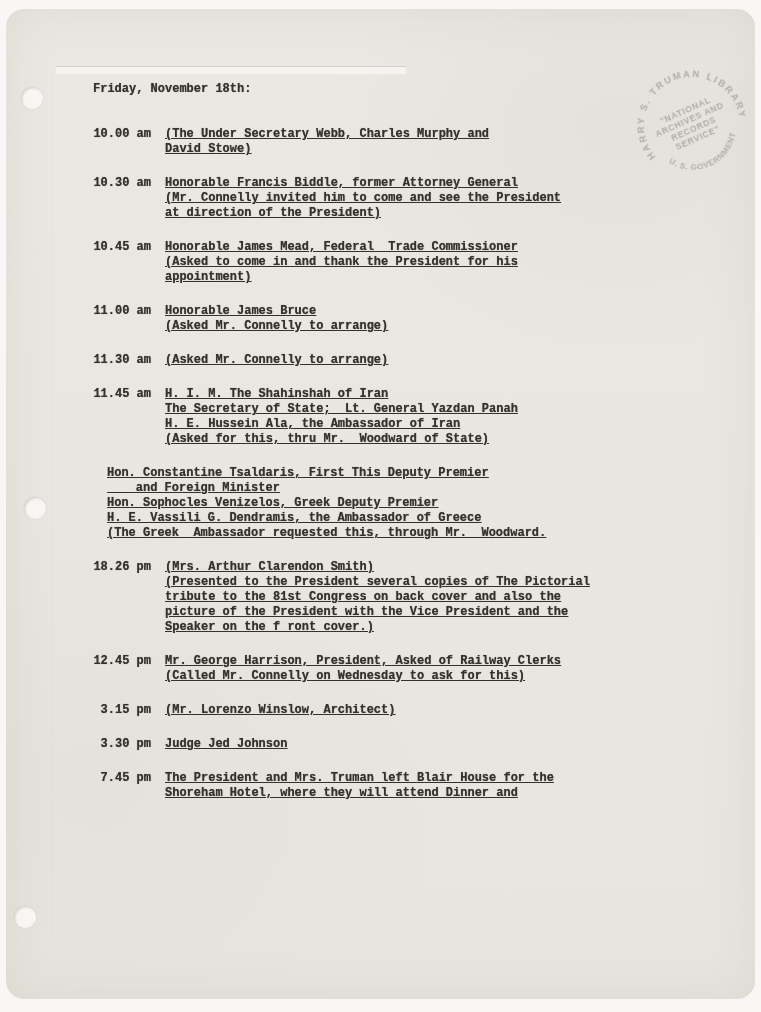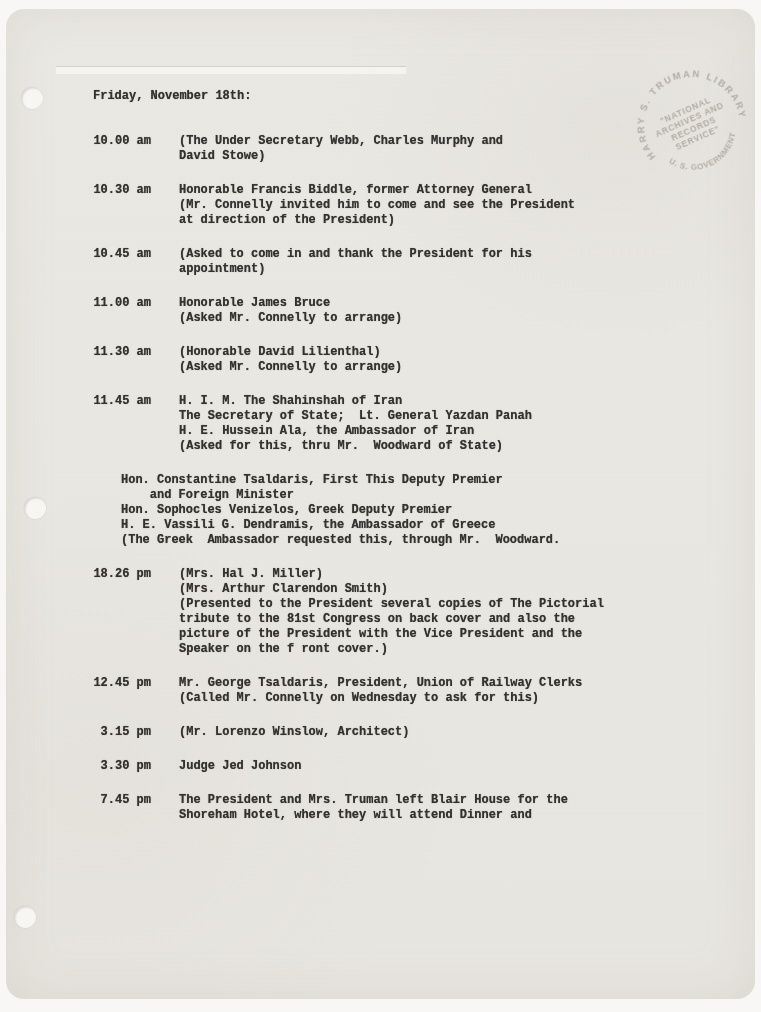--- a/index.html
+++ b/index.html
@@ -21,29 +21,29 @@
     position:absolute;width:22px;height:22px;border-radius:50%;
     background:#f7f6f3;
     box-shadow: inset 1.5px 1.5px 2px rgba(0,0,0,.12), 0 0 0 0.5px rgba(0,0,0,.05);
   }
   .artifact-band{
     position:absolute;left:50px;top:57px;width:350px;height:7px;
     background:rgba(253,253,251,.55);
     border-top:1px solid rgba(130,123,110,.28);
   }
   .content{
-    position:absolute;left:87px;top:80px;width:600px;
+    position:absolute;left:87px;top:73px;width:600px;
     color:#34322e;
     font-size:12px;line-height:15px;font-weight:bold;
     text-shadow:0 0 0.8px rgba(52,50,46,.75);
   }
   .heading{white-space:pre;margin:0 0 30px 0;}
   .entry{display:flex;margin-bottom:19px;}
   .entry .time{width:58px;text-align:right;flex:0 0 58px;white-space:pre;}
-  .entry .lines{margin-left:28px;}
+  .entry .lines{margin-left:14px;text-decoration:underline;}
   .entry .line{white-space:pre;}
   .stamp{
     position:absolute;left:626px;top:56px;width:120px;height:120px;
     transform:rotate(-24deg);
     opacity:.55;
     filter:blur(.3px);
   }
   .stamp text{
     fill:#877f72;
     font-family:"Liberation Sans","DejaVu Sans",sans-serif;
@@ -96,37 +96,37 @@
     <div class="lines">
             <div class="line">Honorable Francis Biddle, former Attorney General</div>
             <div class="line">(Mr. Connelly invited him to come and see the President</div>
             <div class="line">at direction of the President)</div>
           </div>
   </div>
 
   <div class="entry">
     <div class="time">10.45 am</div>
     <div class="lines">
+            <div class="line">Honorable James Mead, Federal  Trade Commissioner</div>
             <div class="line">(Asked to come in and thank the President for his</div>
             <div class="line">appointment)</div>
           </div>
   </div>
 
   <div class="entry">
     <div class="time">11.00 am</div>
     <div class="lines">
             <div class="line">Honorable James Bruce</div>
             <div class="line">(Asked Mr. Connelly to arrange)</div>
           </div>
   </div>
 
   <div class="entry">
     <div class="time">11.30 am</div>
     <div class="lines">
-            <div class="line">(Honorable David Lilienthal)</div>
             <div class="line">(Asked Mr. Connelly to arrange)</div>
           </div>
   </div>
 
   <div class="entry">
     <div class="time">11.45 am</div>
     <div class="lines">
             <div class="line">H. I. M. The Shahinshah of Iran</div>
             <div class="line">The Secretary of State;  Lt. General Yazdan Panah</div>
             <div class="line">H. E. Hussein Ala, the Ambassador of Iran</div>
@@ -140,33 +140,32 @@
             <div class="line">    and Foreign Minister</div>
             <div class="line">Hon. Sophocles Venizelos, Greek Deputy Premier</div>
             <div class="line">H. E. Vassili G. Dendramis, the Ambassador of Greece</div>
             <div class="line">(The Greek  Ambassador requested this, through Mr.  Woodward.</div>
           </div>
   </div>
 
   <div class="entry">
     <div class="time">18.26 pm</div>
     <div class="lines">
-            <div class="line">(Mrs. Hal J. Miller)</div>
             <div class="line">(Mrs. Arthur Clarendon Smith)</div>
             <div class="line">(Presented to the President several copies of The Pictorial</div>
             <div class="line">tribute to the 81st Congress on back cover and also the</div>
             <div class="line">picture of the President with the Vice President and the</div>
             <div class="line">Speaker on the f ront cover.)</div>
           </div>
   </div>
 
   <div class="entry">
     <div class="time">12.45 pm</div>
     <div class="lines">
-            <div class="line">Mr. George Tsaldaris, President, Union of Railway Clerks</div>
+            <div class="line">Mr. George Harrison, President, Asked of Railway Clerks</div>
             <div class="line">(Called Mr. Connelly on Wednesday to ask for this)</div>
           </div>
   </div>
 
   <div class="entry">
     <div class="time">3.15 pm</div>
     <div class="lines">
             <div class="line">(Mr. Lorenzo Winslow, Architect)</div>
           </div>
   </div>

